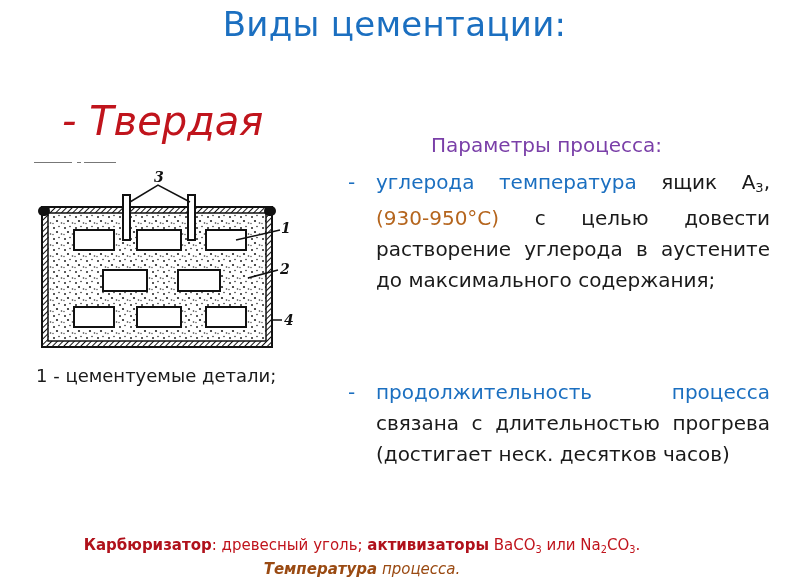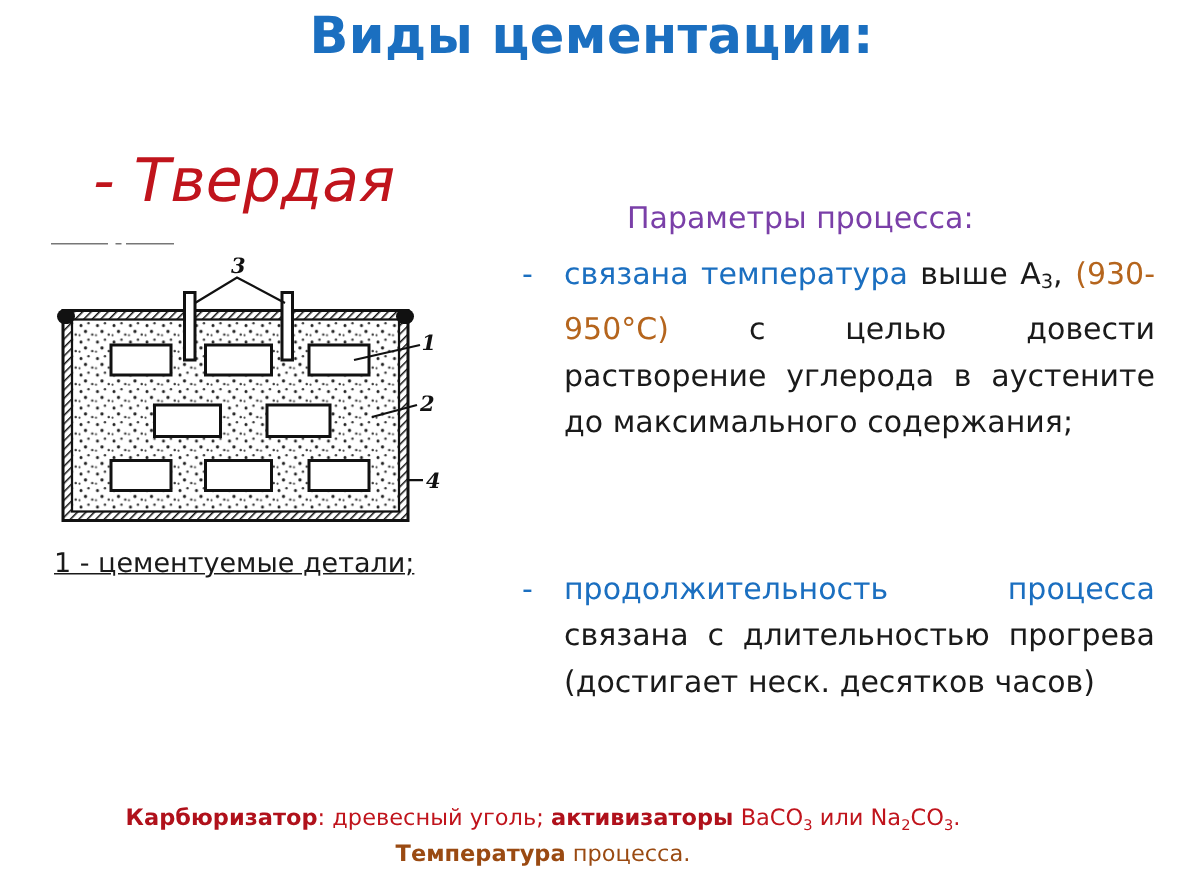--- a/index.html
+++ b/index.html
@@ -1,35 +1,35 @@
 <!DOCTYPE html>
 <html><head>
 <meta charset="utf-8">
 <style>
   html, body { margin: 0; padding: 0; background: #ffffff; }
   body { width: 795px; height: 586px; position: relative; overflow: hidden;
          font-family: "DejaVu Sans", "Liberation Sans", sans-serif; color: #1a1a1a; }
   .title { position: absolute; left: 0; top: 4px; width: 789px; text-align: center;
-           font-size: 34px; font-weight: bold; color: #1b6fc0; letter-spacing: 0.3px; }
+           font-size: 34px; font-weight: normal; color: #1b6fc0; letter-spacing: 0.3px; }
   .subtitle { position: absolute; left: 62px; top: 98px; font-size: 40px; font-style: italic;
               color: #c0141c; font-family: "DejaVu Sans", sans-serif; }
   .rule { position: absolute; top: 162px; height: 1px; background: #777; }
   .diagram { position: absolute; left: 30px; top: 170px; width: 275px; height: 190px; }
-  .legend { position: absolute; left: 36px; top: 362px; font-size: 18px; line-height: 28px; color: #1a1a1a; text-decoration: underline; }
+  .legend { position: absolute; left: 36px; top: 362px; font-size: 18px; line-height: 28px; color: #1a1a1a; }
   .legend div { white-space: nowrap; }
-  .params-title { position: absolute; left: 418px; top: 133px; font-size: 20px; color: #7a3fa8; }
+  .params-title { position: absolute; left: 431px; top: 133px; font-size: 20px; color: #7a3fa8; }
   .param { position: absolute; left: 348px; width: 422px; font-size: 20px; line-height: 31px; }
   .param .dash { position: absolute; left: 0; top: 0; color: #1b6fc0; }
   .param .body { margin-left: 28px; text-align: justify; text-align-last: left; }
   .blue { color: #1b6fc0; }
   .orange { color: #b5651d; }
   .footer { position: absolute; left: 0; width: 724px; text-align: center; font-size: 15px; color: #c0141c; }
   .footer b { font-weight: bold; }
   .dark-red { color: #b0111b; }
-  .brown { color: #9a4a12; }
+  .brown { color: #9a4a12; font-style: italic; }
   sub { font-size: 65%; vertical-align: -3px; }
 </style>
 </head>
 <body>
 
 <div class="title">Виды цементации:</div>
 <div class="subtitle">- Твердая</div>
 
 <div class="rule" style="left:34px;width:38px;"></div>
 <div class="rule" style="left:77px;width:4px;"></div>
@@ -87,21 +87,21 @@
 </div>
 
 <div class="legend">
   <div>1 - цементуемые детали;</div>
 </div>
 
 <div class="params-title">Параметры процесса:</div>
 
 <div class="param" style="top:167px;">
   <span class="dash">-</span>
-  <div class="body"><span class="blue">связана температура</span><span> выше А</span><sub>3</sub><span>,</span>
+  <div class="body"><span class="blue">углерода температура</span><span> ящик А</span><sub>3</sub><span>,</span>
     <span class="orange">(930-950°С)</span><span> с целью довести растворение углерода в аустените до максимального содержания;</span></div>
 </div>
 
 <div class="param" style="top:377px;">
   <span class="dash">-</span>
   <div class="body"><span class="blue">продолжительность процесса</span><span> связана с длительностью прогрева (достигает неск. десятков часов)</span></div>
 </div>
 
 <div class="footer" style="top:536px;">
   <b class="dark-red">Карбюризатор</b><span>: древесный уголь;  </span><b class="dark-red">активизаторы</b><span> BaCO</span><sub>3</sub><span> или Na</span><sub>2</sub><span>CO</span><sub>3</sub><span>.</span>

